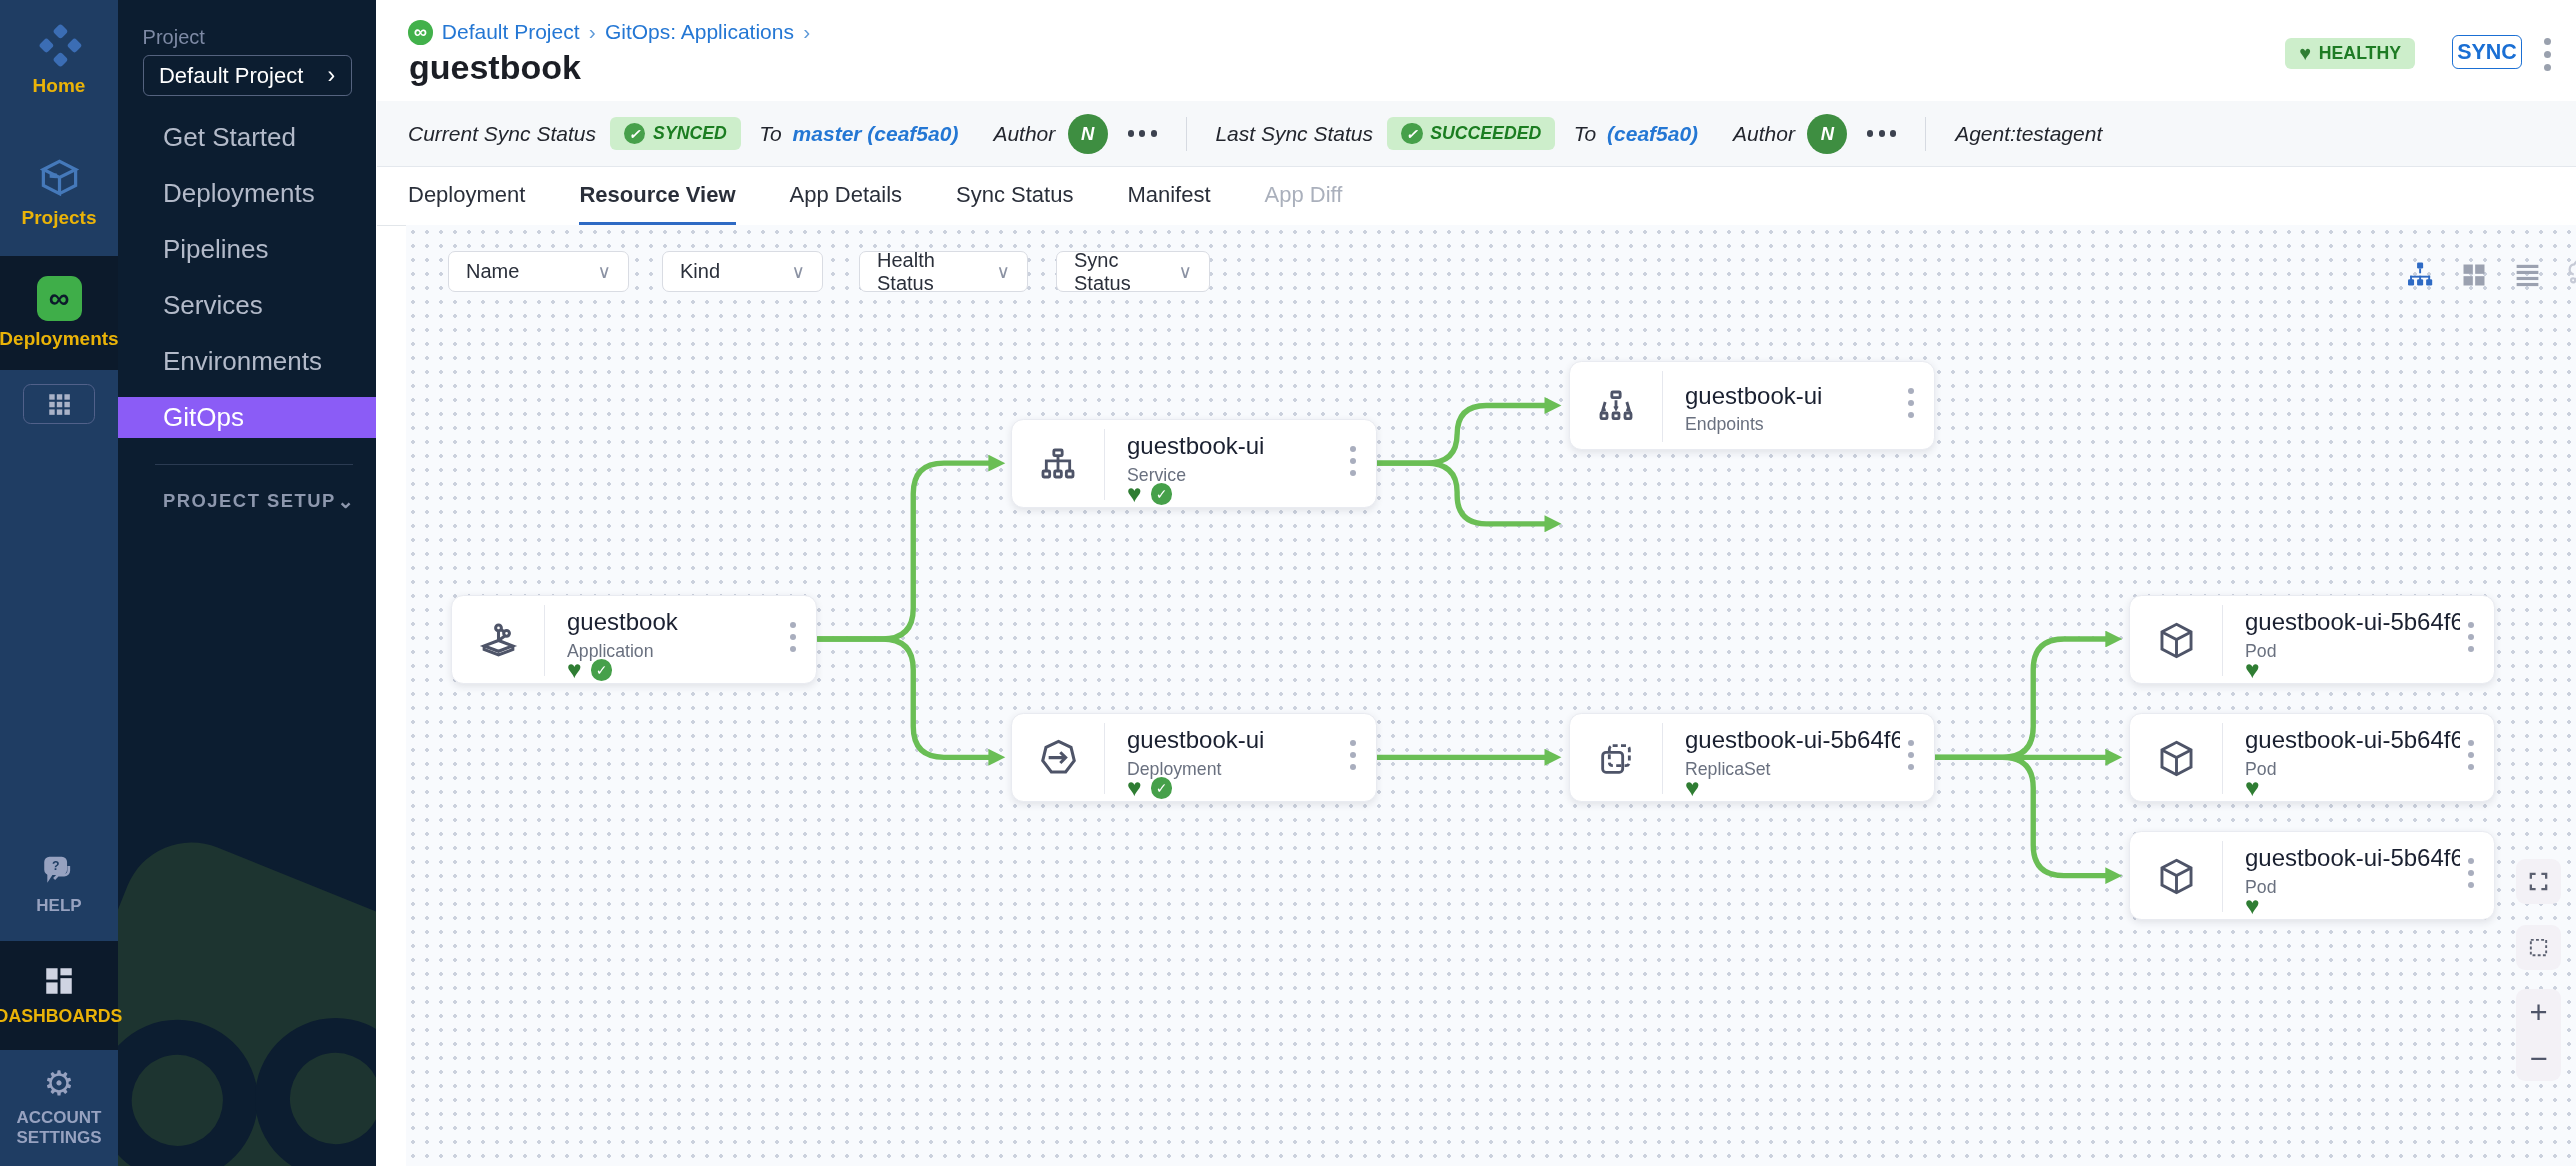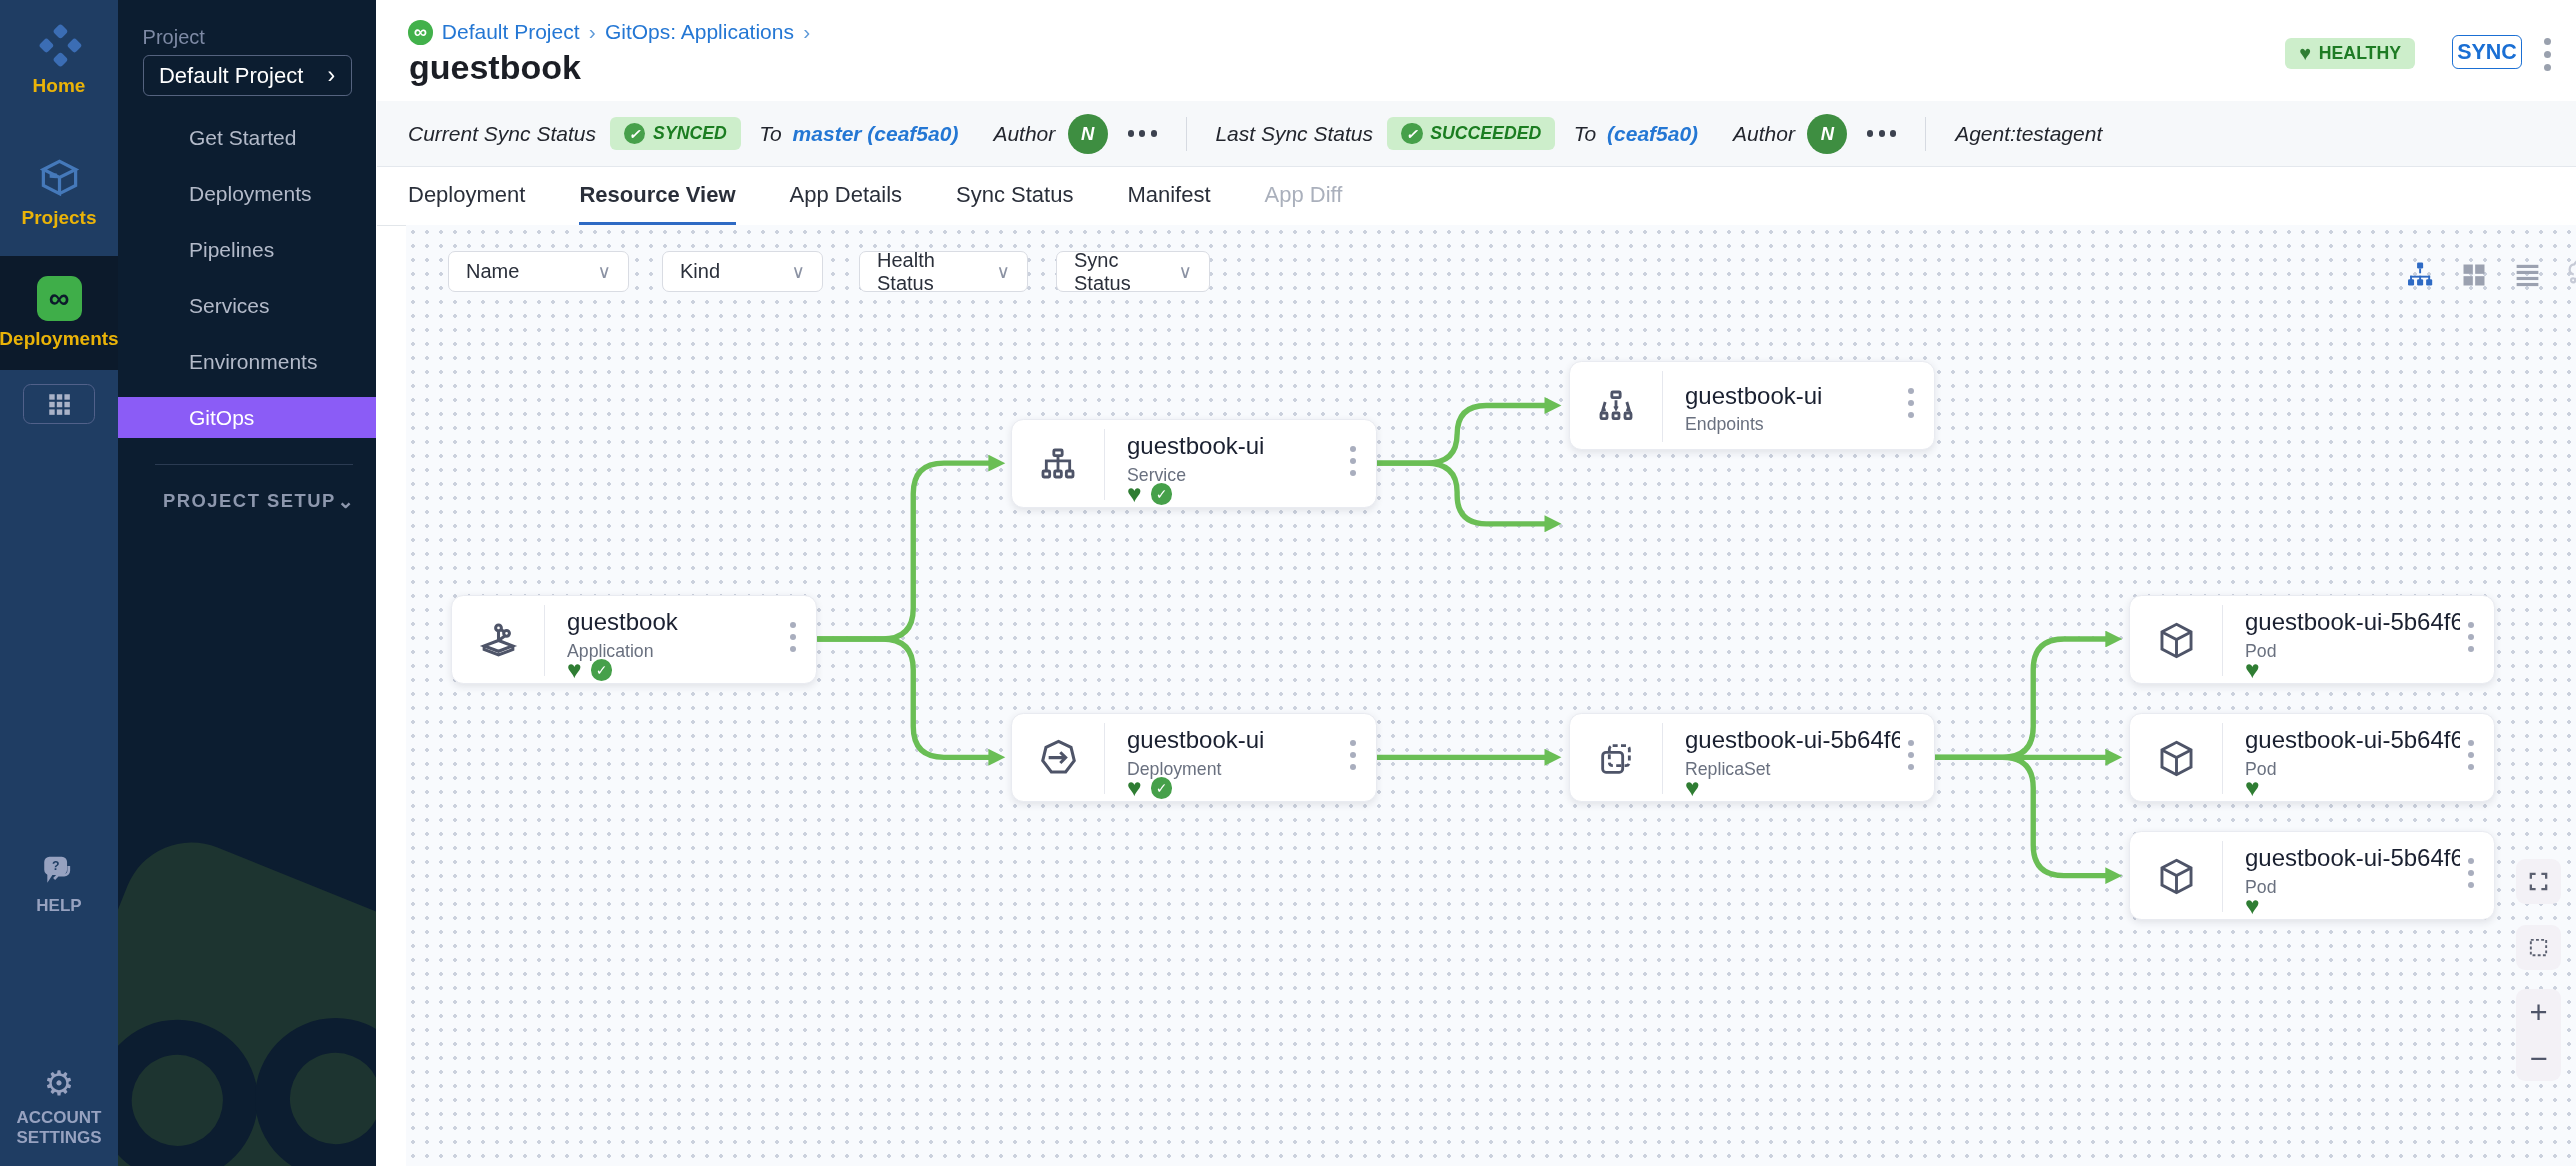--- a/index.html
+++ b/index.html
@@ -12,21 +12,21 @@
   .rail-block { position:absolute; left:0; width:118px; display:flex; flex-direction:column; align-items:center; justify-content:center; text-align:center; }
   .rail-dark { background:#0c1a2b; }
   .rail-label { color:#eab308; font-size:19px; font-weight:bold; margin-top:7.7px; }
   .rail-label.muted { color:#97a2c0; font-size:17px; }
   .module-grid-btn { position:absolute; left:23px; top:384px; width:72px; height:40px; border:0.8px solid #51618a; border-radius:7.7px; display:flex; align-items:center; justify-content:center; }
 
   
   .menu-panel { position:absolute; left:118px; top:0; width:258px; height:1167px; background:#0c1d30; z-index:25; overflow:hidden; }
   .project-label { position:absolute; left:24.6px; top:26px; color:#7e8aa5; font-size:20px; }
   .project-select { position:absolute; left:24.6px; top:55px; width:209px; height:41px; border:0.8px solid #55637f; border-radius:6.1px; color:#fff; font-size:22px; display:flex; align-items:center; padding:0 15.4px; justify-content:space-between; cursor:pointer; }
-  .menu-item { position:absolute; left:0; width:258px; height:41px; line-height:41px; padding-left:71px; color:#b3bac9; font-size:21px; cursor:pointer; }
+  .menu-item { position:absolute; left:0; width:258px; height:41px; line-height:41px; padding-left:45px; color:#b3bac9; font-size:26px; cursor:pointer; }
   .menu-item.active { background:#8b5cf6; color:#fff; }
   .menu-divider { position:absolute; left:37px; top:464px; width:198px; height:0.8px; background:#2b3b52; }
   .project-setup { position:absolute; left:45px; top:489px; width:191px; color:#8d97ad; font-size:18.4px; font-weight:bold; letter-spacing:1.5px; display:flex; justify-content:space-between; align-items:center; cursor:pointer; }
   .watermark { position:absolute; left:-54px; bottom:-115px; width:400px; height:400px; background:#1d3430; border-radius:69px; transform:rotate(22deg); }
   .watermark .swirl1, .watermark .swirl2 { position:absolute; border:35px solid #0c1d30; border-radius:50%; }
   .watermark .swirl1 { width:161px; height:161px; left:46px; top:169px; }
   .watermark .swirl2 { width:161px; height:161px; left:192px; top:108px; }
 
   
   .content { position:absolute; left:377px; top:0; width:2199px; height:1167px; }
@@ -135,20 +135,31 @@
         </svg>
     </div>
     <div class="rail-block" style="top:838px; height:92px;">
       <svg width="37" height="37" viewBox="0 0 24 24" fill="none" stroke="#97a2c0" stroke-width="1.8">
           <rect x="3" y="4" width="13" height="10" rx="2.5" fill="#97a2c0"></rect>
           <path d="M7 14l-2 3v-3" fill="#97a2c0"></path>
           <path d="M18 9v3a3 3 0 0 1-3 3h-4l-2.5 2.5"></path>
           <text x="9.5" y="11.5" font-size="8" fill="#1f3d63" text-anchor="middle" stroke="none" font-weight="bold">?</text>
         </svg>
       <div class="rail-label muted">HELP</div>
+    </div>
+    <div class="rail-block rail-dark" style="top:941px; height:109px;">
+      <svg width="34" height="34" viewBox="0 0 24 24">
+          <g fill="#cfd4e2">
+            <rect x="3" y="3" width="8" height="8"></rect>
+            <rect x="13" y="3" width="8" height="5"></rect>
+            <rect x="13" y="10" width="8" height="11"></rect>
+            <rect x="3" y="13" width="8" height="8"></rect>
+          </g>
+        </svg>
+      <div class="rail-label" style="font-size:17.7px;">DASHBOARDS</div>
     </div>
     <div class="rail-block" style="top:1057px; height:100px;">
       <div style="font-size:34px;color:#97a2c0;line-height:1;">⚙</div>
       <div class="rail-label muted">
         <div>ACCOUNT</div>
         <div>SETTINGS</div>
       </div>
     </div>
   </nav>
 

